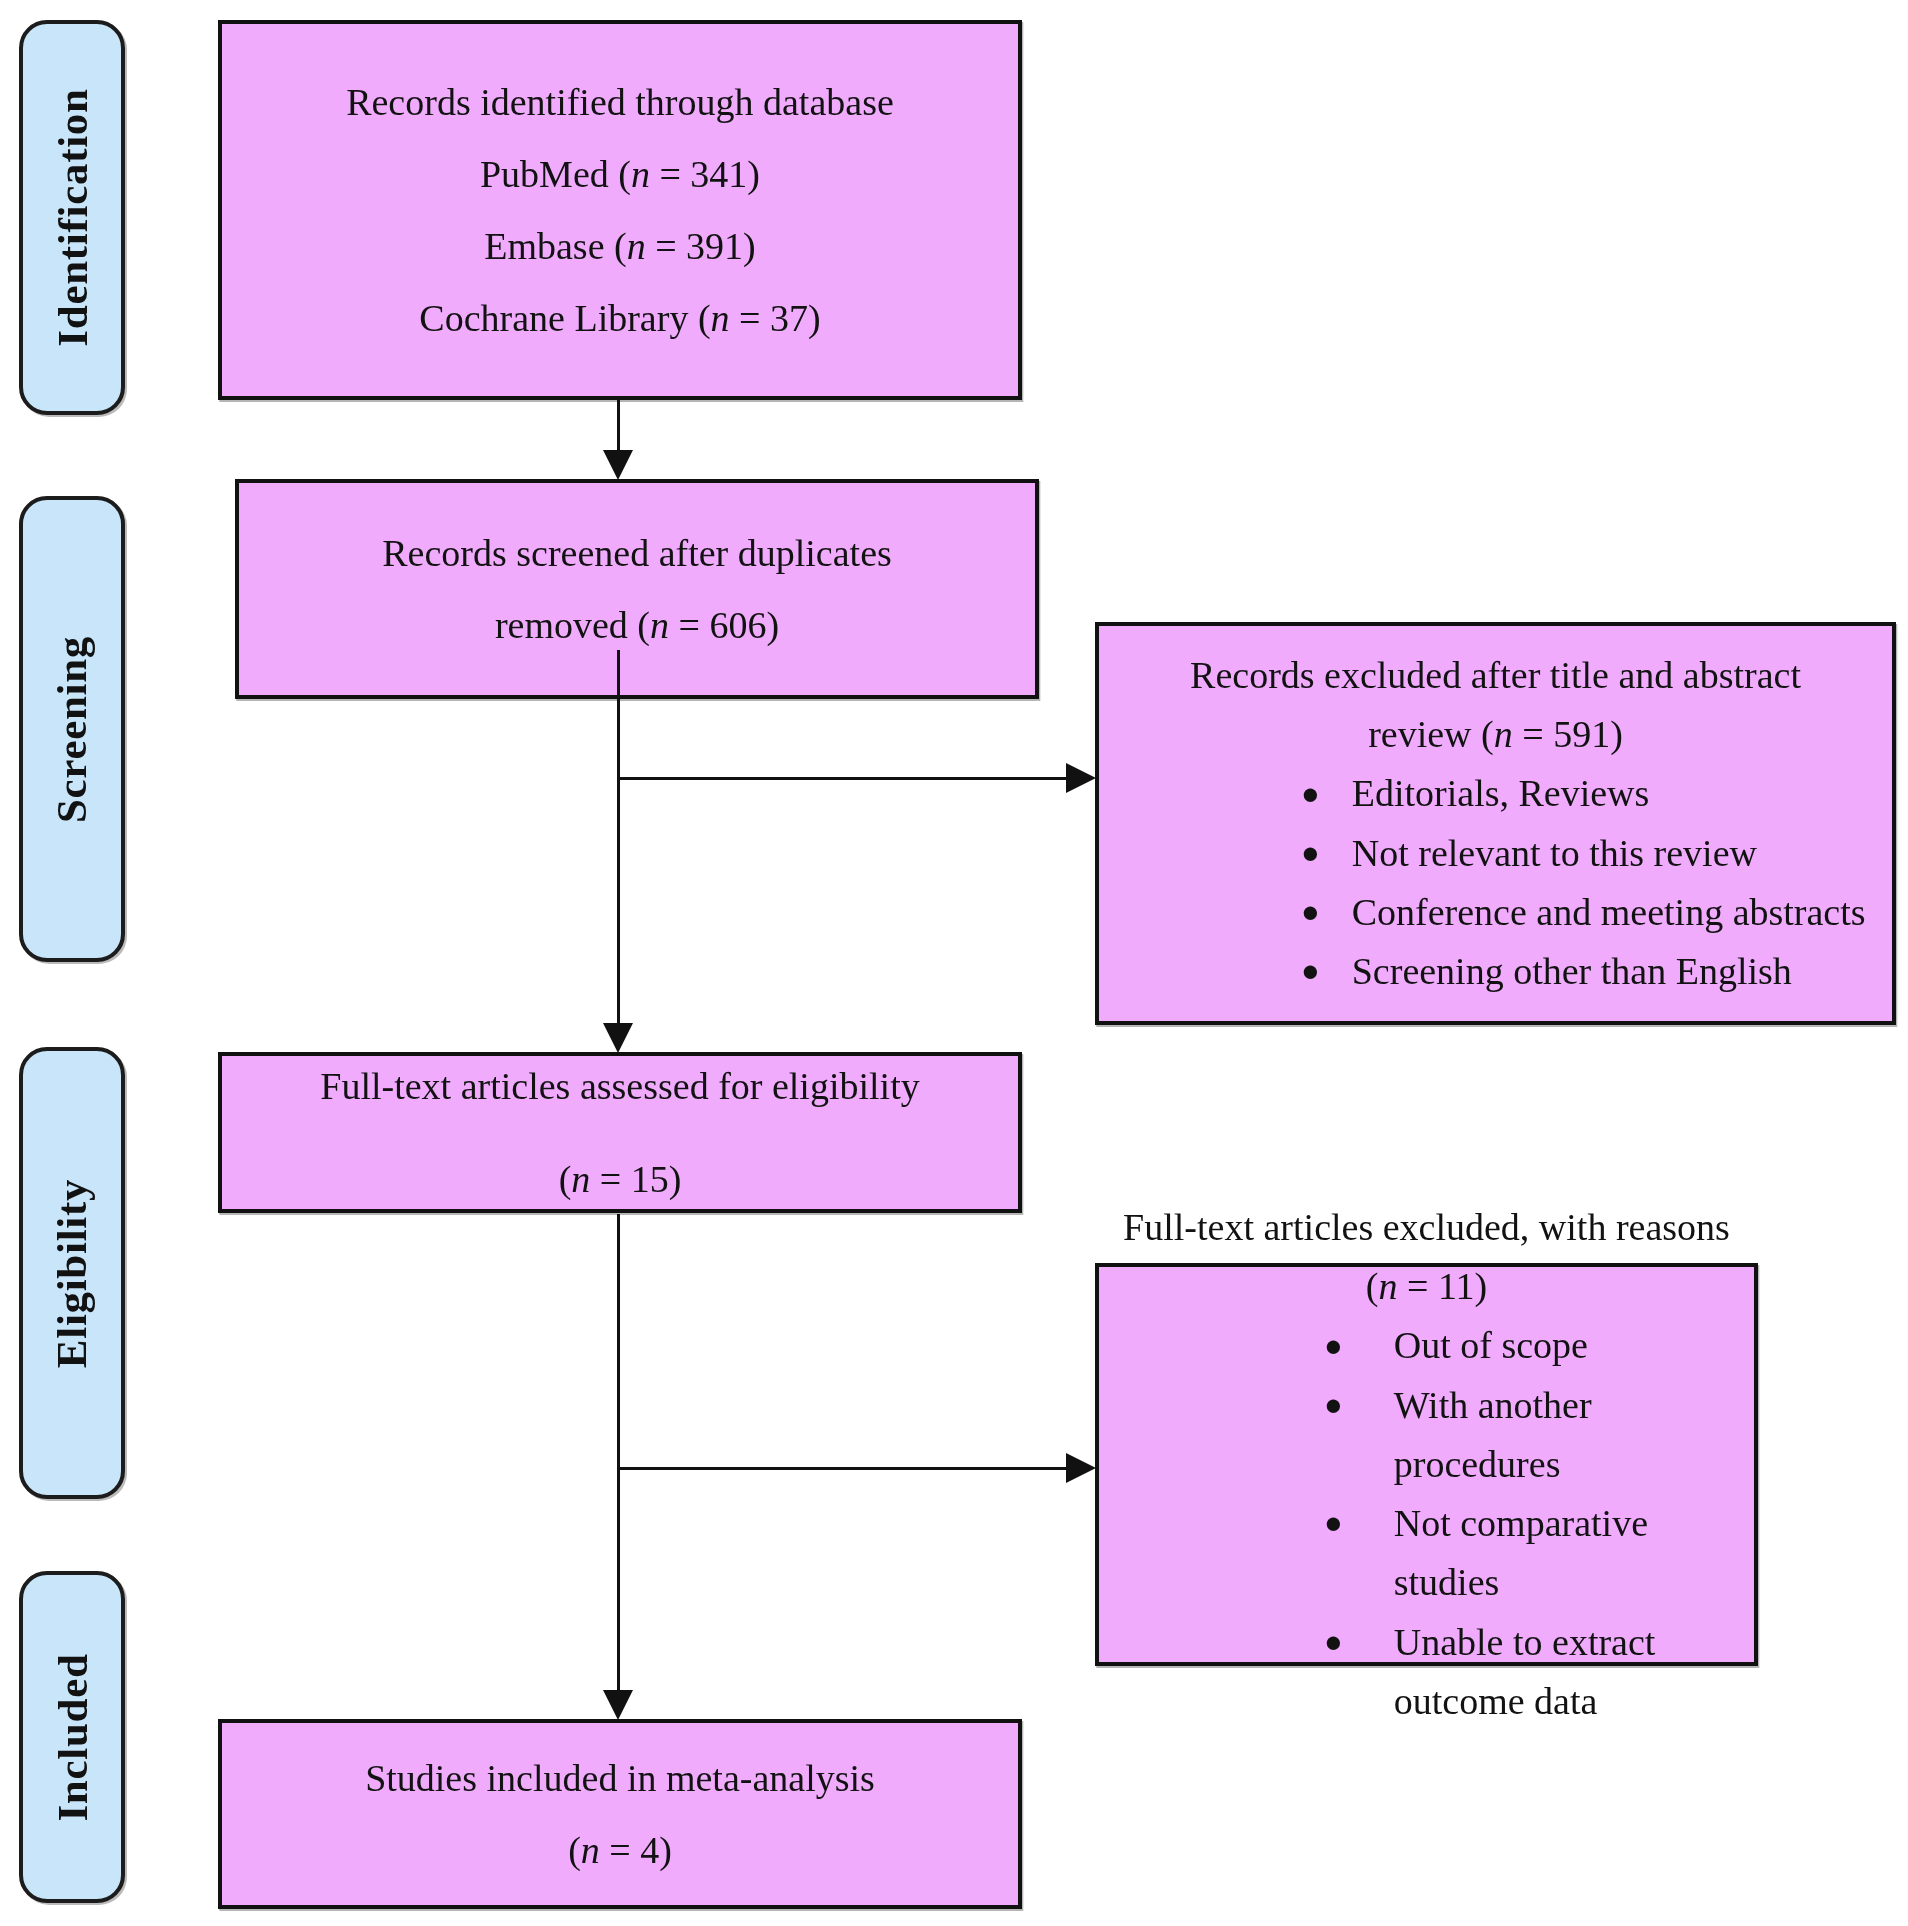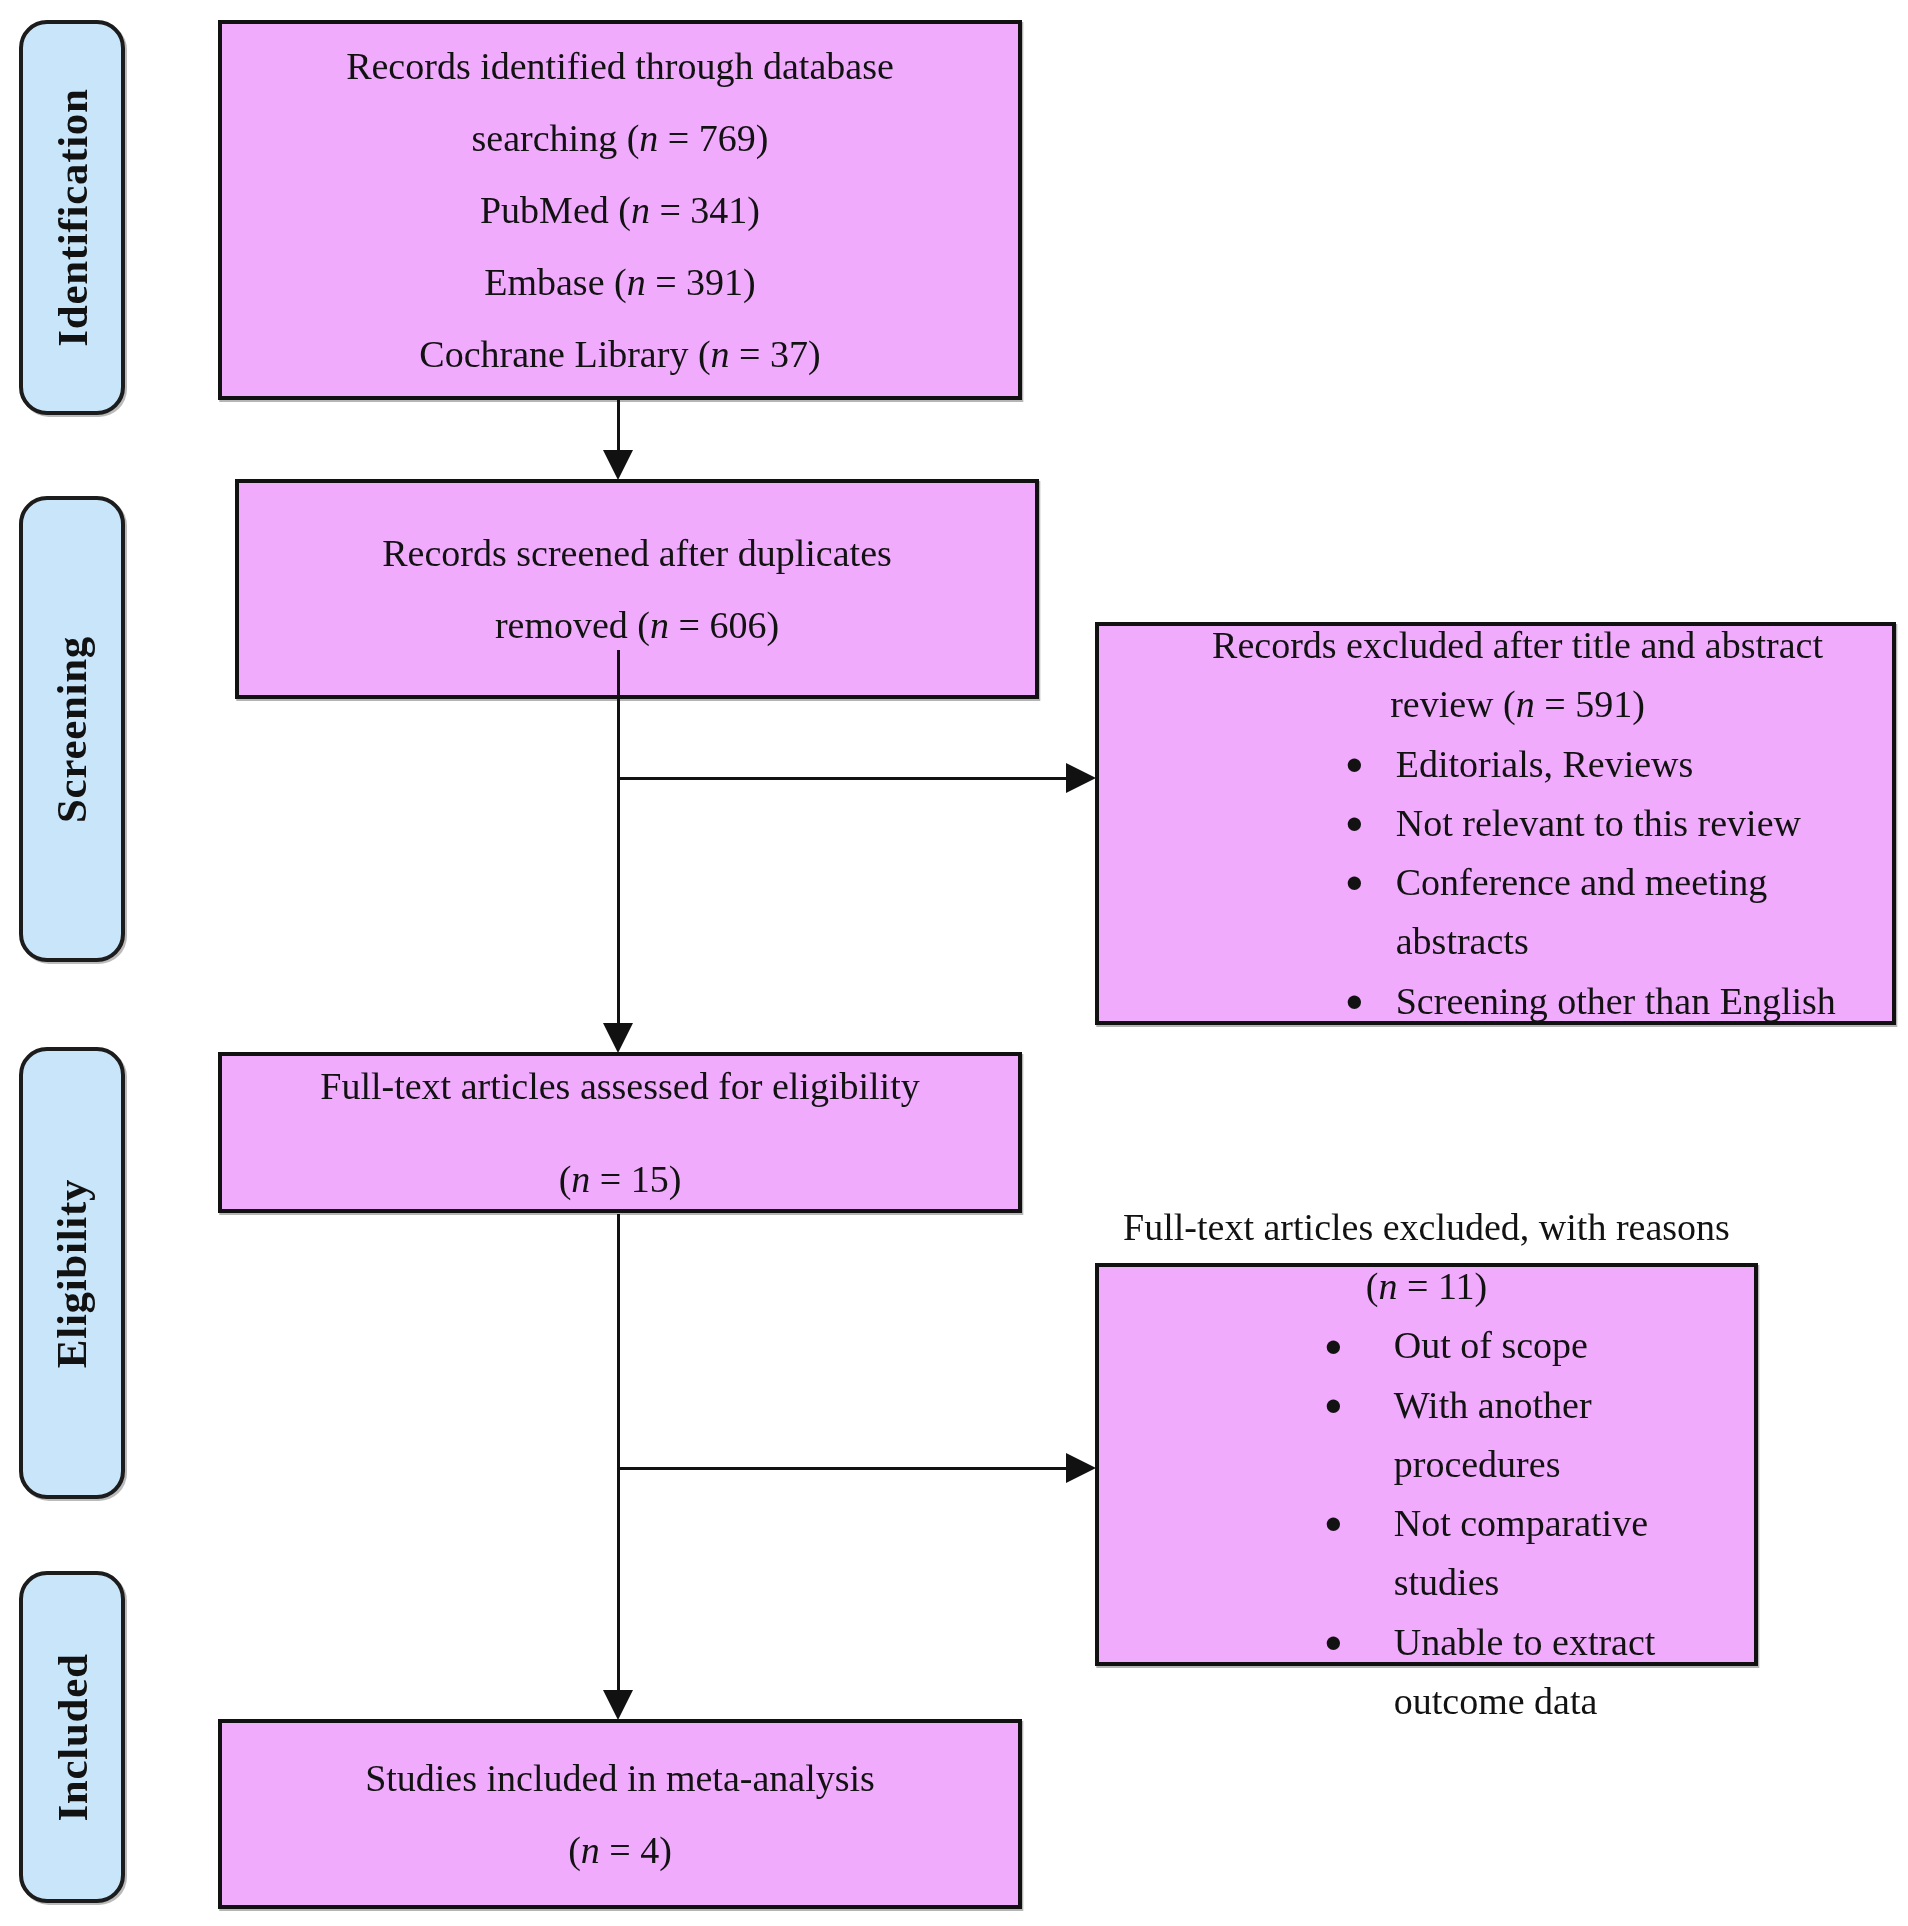--- a/index.html
+++ b/index.html
@@ -115,40 +115,39 @@
   </div>
   <div class="stage-label" style="top:1047px; height:452px;">
     <span class="vtext">Eligibility</span>
   </div>
   <div class="stage-label" style="top:1571px; height:332px;">
     <span class="vtext">Included</span>
   </div>
 
   <div class="flowbox" style="left:218px; top:20px; width:804px; height:380px;">
     <div class="box-line nline">Records identified through database</div>
-    <div class="box-line nline">searching (<i>n</i> = 769)</div>
     <div class="box-line nline">PubMed (<i>n</i> = 341)</div>
     <div class="box-line nline">Embase (<i>n</i> = 391)</div>
     <div class="box-line nline">Cochrane Library (<i>n</i> = 37)</div>
   </div>
 
   <div class="vline" style="left:617px; top:400px; height:54px;"></div>
   <div class="arrow-down" style="left:603px; top:450px;"></div>
 
   <div class="flowbox" style="left:235px; top:479px; width:804px; height:220px;">
     <div class="box-line nline">Records screened after duplicates</div>
     <div class="box-line nline">removed (<i>n</i> = 606)</div>
   </div>
 
   <div class="vline" style="left:617px; top:650px; height:374px;"></div>
   <div class="arrow-down" style="left:603px; top:1023px;"></div>
   <div class="hline" style="left:618px; top:777px; width:449px;"></div>
   <div class="arrow-right" style="left:1066px; top:763px;"></div>
 
-  <div class="flowbox rightbox" style="left:1095px; top:622px; width:801px; height:403px;padding-left:44px;">
+  <div class="flowbox rightbox" style="left:1095px; top:622px; width:801px; height:403px;">
     <div class="rb-title nline">Records excluded after title and abstract</div>
     <div class="rb-title nline">review (<i>n</i> = 591)</div>
     <div class="rb-bullets rb-bullets-1">
       <div class="bullet-row">
         <span class="bullet-glyph">●</span>
         <span>Editorials, Reviews</span>
       </div>
       <div class="bullet-row">
         <span class="bullet-glyph">●</span>
         <span>Not relevant to this review</span>

